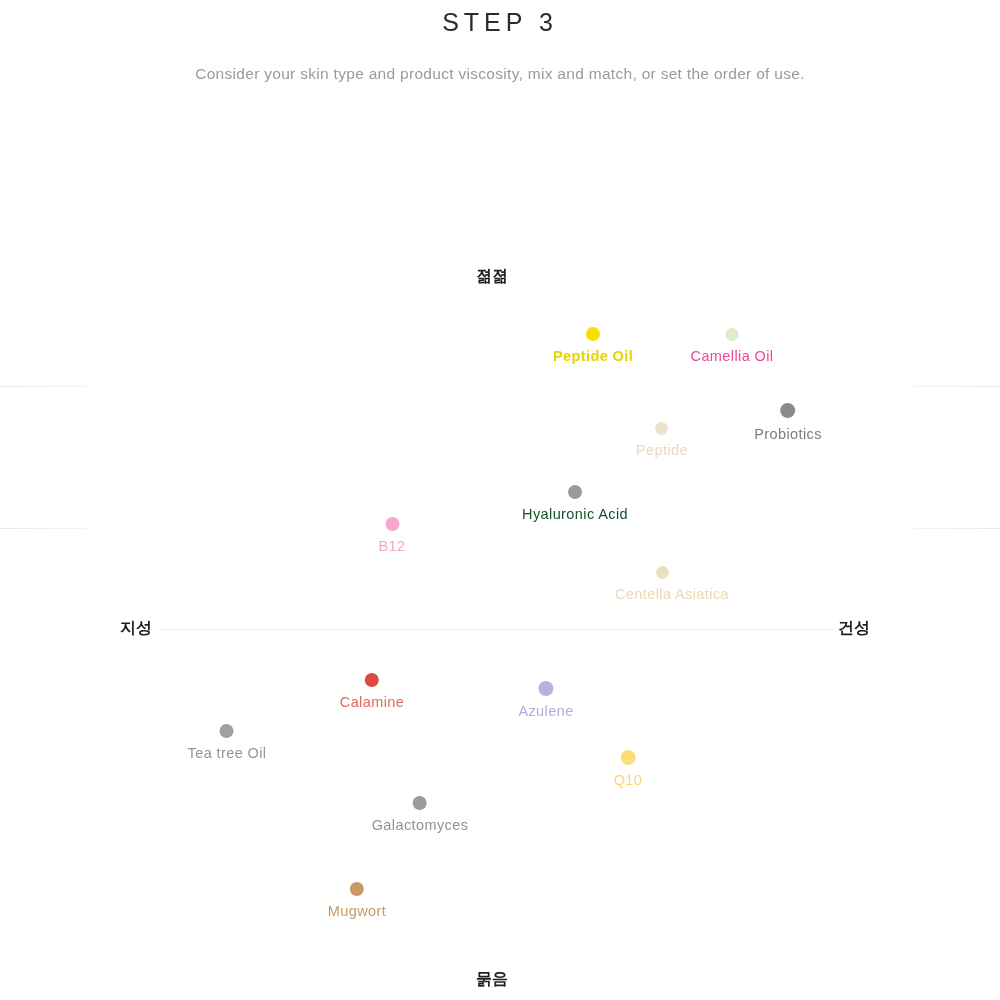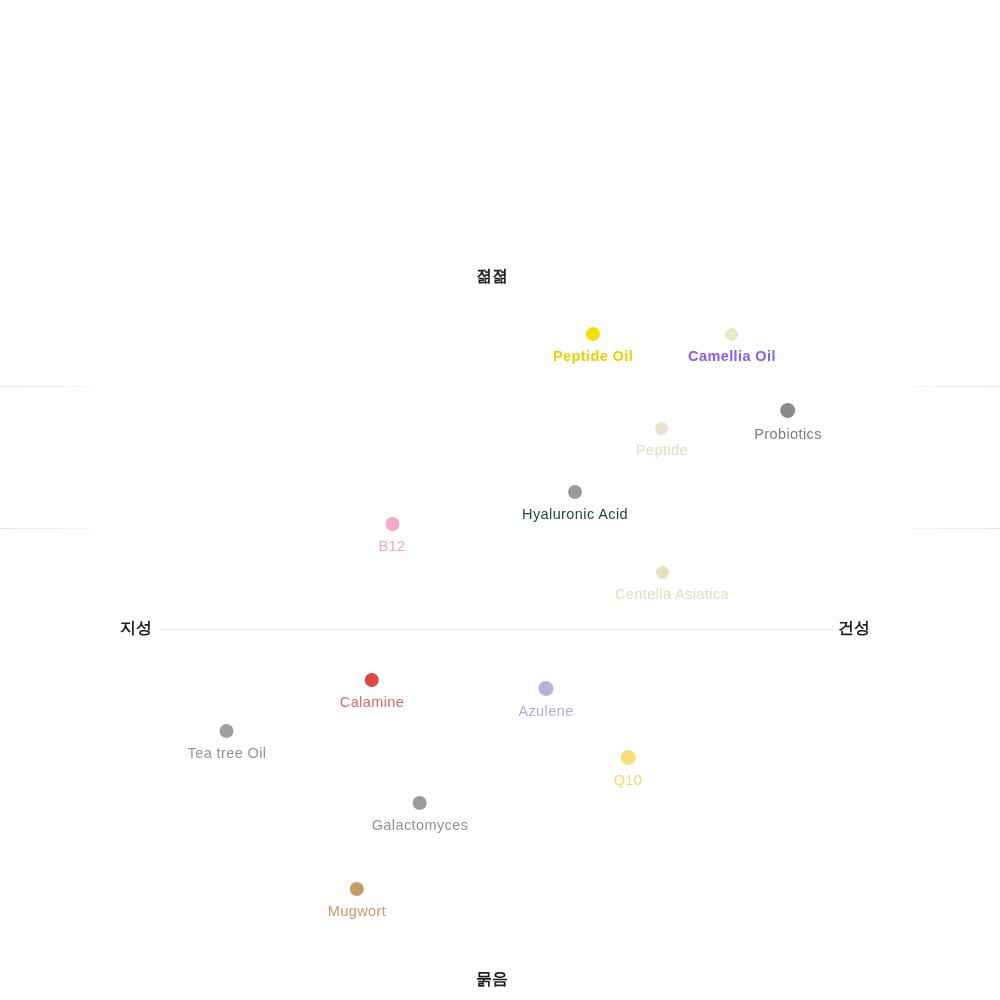--- a/index.html
+++ b/index.html
@@ -103,20 +103,22 @@
     letter-spacing: 0.4px;
     font-family: "Liberation Sans", "DejaVu Sans", sans-serif;
   }
 </style>
 </head>
 <body>
 
 <div id="page">
 
   <div class="header">
+    <h1 class="step-title">STEP 3</h1>
+    <p class="step-subtitle">Consider your skin type and product viscosity, mix and match, or set the order of use.</p>
   </div>
 
   <div class="plot">
 
     <div class="guide-line" style="left:0px; top:386px; width:92px;"></div>
     <div class="guide-line right" style="left:910px; top:386px; width:90px;"></div>
     <div class="guide-line" style="left:0px; top:528px; width:92px;"></div>
     <div class="guide-line right" style="left:910px; top:528px; width:90px;"></div>
 
     <div class="axis-line-h" style="left:160px; top:629px; width:675px;"></div>
@@ -126,21 +128,21 @@
     <div class="axis-label" style="left:838px; top:618px;">건성</div>
     <div class="axis-label" style="left:476px; top:969px;">묽음</div>
 
     <div id="points-layer">
         <div class="point" style="left: 593px; top: 327px;">
           <span class="dot" style="width: 14px; height: 14px; background: rgb(245, 224, 0);"></span>
           <span class="plabel" style="color: rgb(232, 210, 0); font-weight: 700;">Peptide Oil</span>
         </div>
         <div class="point" style="left: 732px; top: 327.5px;">
           <span class="dot" style="width: 13px; height: 13px; background: rgb(228, 233, 200);"></span>
-          <span class="plabel" style="color: #8b5cf6; font-weight: 700;">Camellia Oil</span>
+          <span class="plabel" style="color: #ec4899; font-weight: 400;">Camellia Oil</span>
         </div>
         <div class="point" style="left: 788px; top: 402.5px;">
           <span class="dot" style="width: 15px; height: 15px; background: rgb(138, 138, 138);"></span>
           <span class="plabel" style="color: rgb(125, 125, 125); font-weight: 400; margin-top: 8px;">Probiotics</span>
         </div>
         <div class="point" style="left: 662px; top: 421.5px;">
           <span class="dot" style="width: 13px; height: 13px; background: rgb(236, 226, 204);"></span>
           <span class="plabel" style="color: rgb(232, 220, 192); font-weight: 400;">Peptide</span>
         </div>
         <div class="point" style="left: 575px; top: 485px;">

